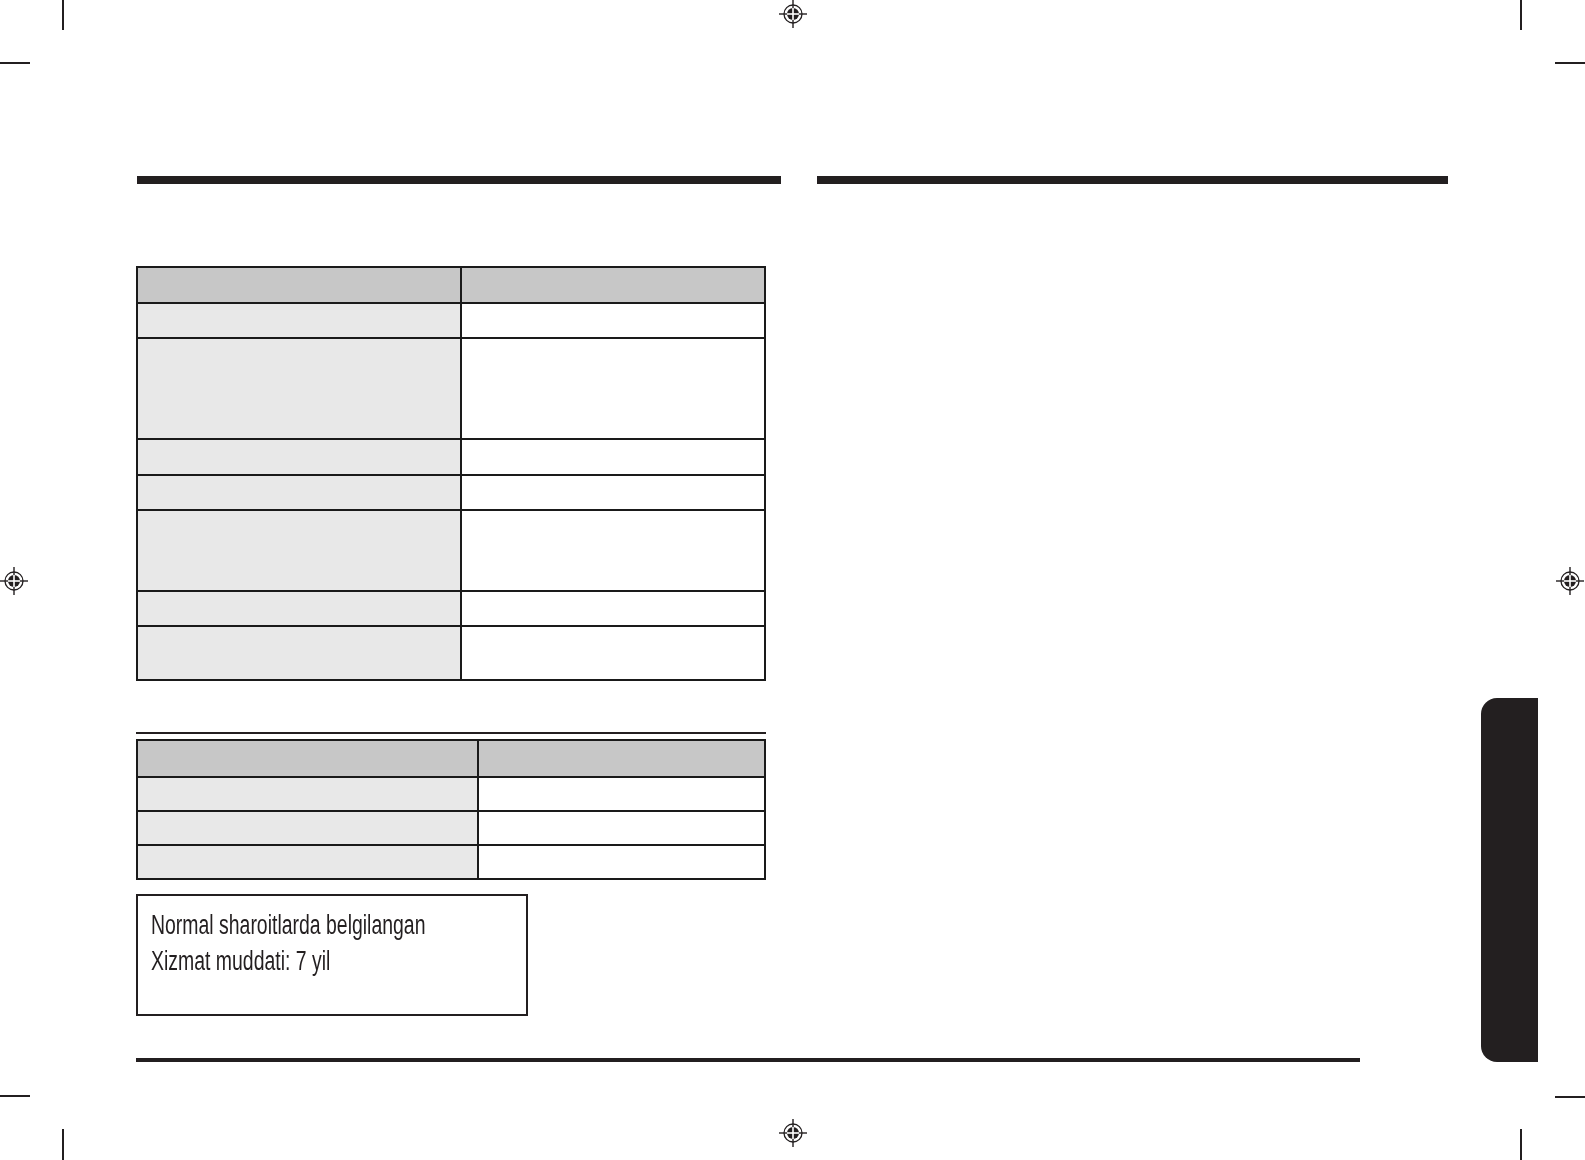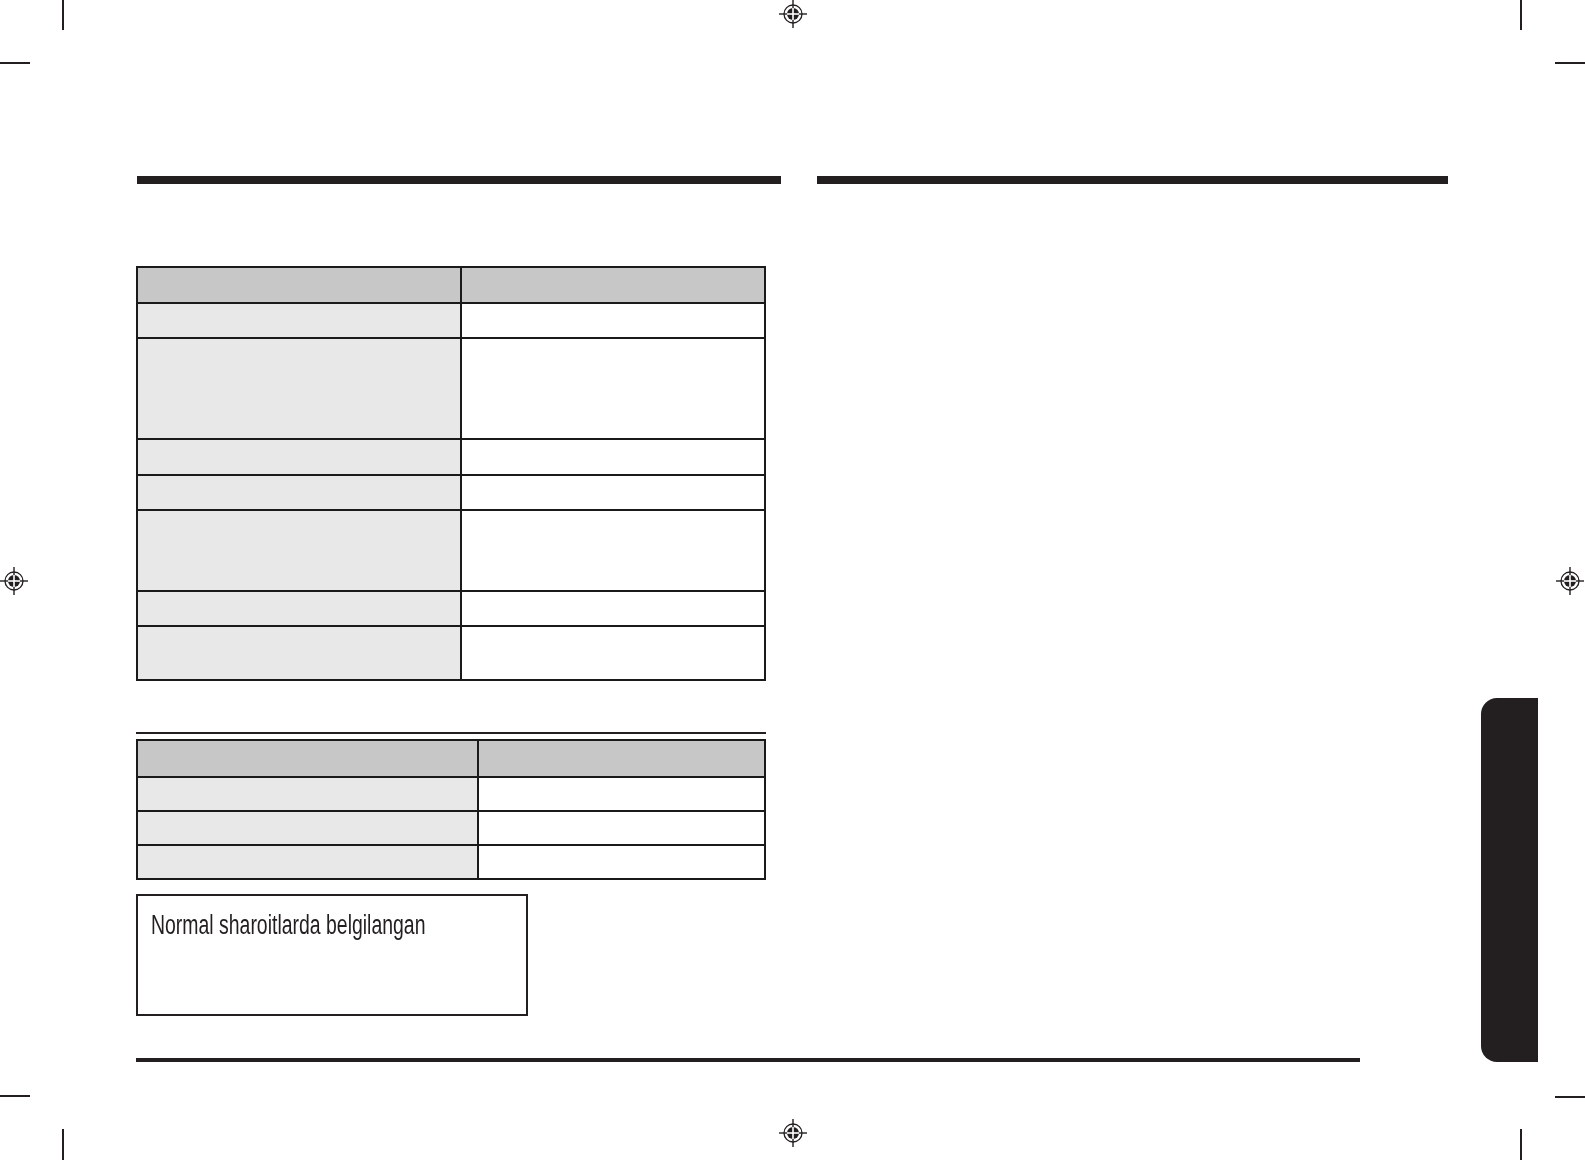--- a/index.html
+++ b/index.html
@@ -169,19 +169,20 @@
         <div class="td c2"></div>
       </div>
     <div class="tr" style="height:34px">
         <div class="td c1"></div>
         <div class="td c2"></div>
       </div>
   </div>
 
   <div class="note-box">
     <div class="note-line"><span>Normal sharoitlarda belgilangan</span></div>
+    <div class="note-line"><span>Xizmat muddati: 7 yil</span></div>
   </div>
 
   <div class="rule footer"></div>
 
   <div class="side-tab"></div>
 
 </div>
 
 </body></html>

